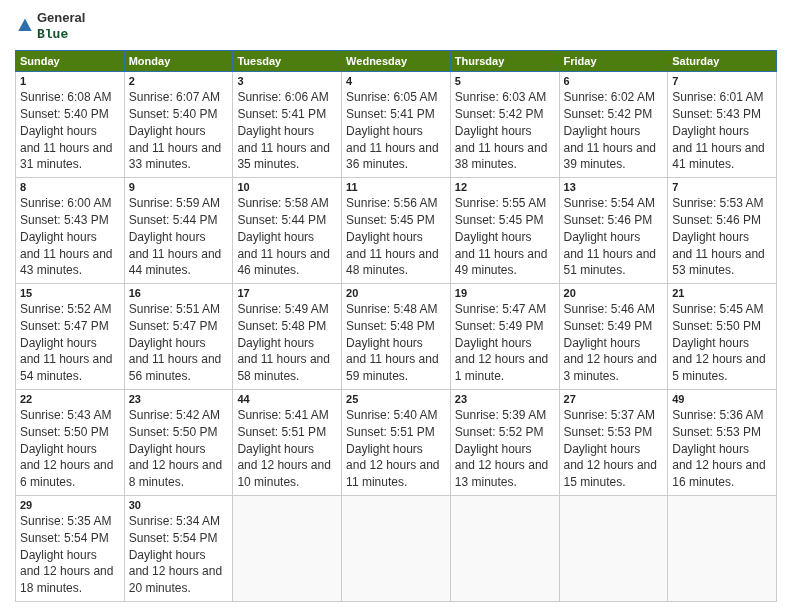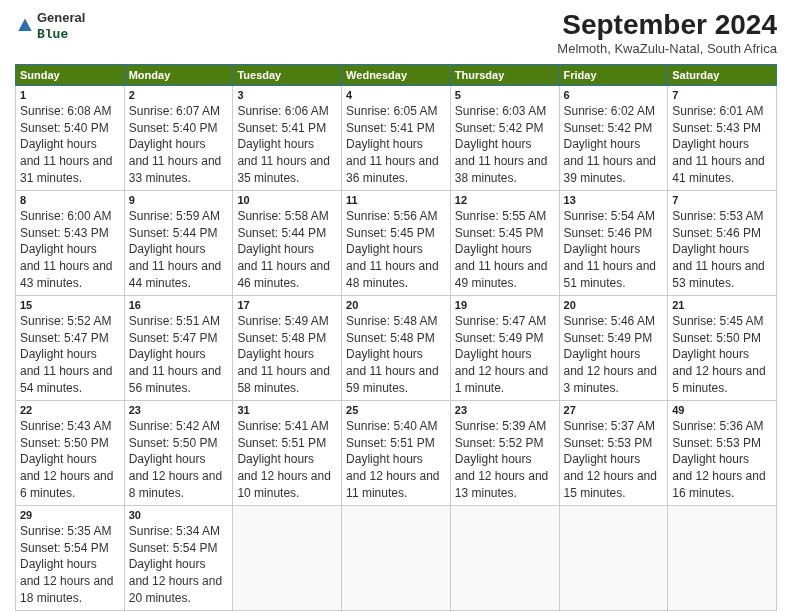--- a/index.html
+++ b/index.html
@@ -15,20 +15,21 @@
       height: 612px;
       padding: 10px 15px;
       display: flex;
       flex-direction: column;
     }
     .header {
       display: flex;
       align-items: flex-start;
       justify-content: space-between;
       margin-bottom: 8px;
+      flex-direction: column;
     }
     .logo {
       display: flex;
       align-items: center;
       gap: 2px;
     }
     .logo-text {
       font-size: 13px;
       font-weight: bold;
       line-height: 1.2;
@@ -102,24 +103,20 @@
   <div class="header">
     <div class="logo">
       <svg class="logo-icon" viewBox="0 0 24 24">
         <polygon points="12,3 20,18 4,18" fill="#2c6fad"></polygon>
       </svg>
       <div class="logo-text">
         <span class="general">General</span><br>
         <span class="blue">Blue</span>
       </div>
     </div>
-    <div class="title-area">
-      <div class="month-title">September 2024</div>
-      <div class="location">Melmoth, KwaZulu-Natal, South Africa</div>
-    </div>
   </div>
 
   <table class="calendar">
     <thead>
       <tr id="header-row">
           <th>Sunday</th>
           <th>Monday</th>
           <th>Tuesday</th>
           <th>Wednesday</th>
           <th>Thursday</th>
@@ -336,21 +333,21 @@
           <td>
         <span class="day-num">23</span>
         <div class="day-info">
           Sunrise: 5:42 AM<br>
           Sunset: 5:50 PM<br>
           Daylight hours<br>
           and 12 hours and 8 minutes.
         </div>
       </td>
           <td>
-        <span class="day-num">31</span>
+        <span class="day-num">44</span>
         <div class="day-info">
           Sunrise: 5:41 AM<br>
           Sunset: 5:51 PM<br>
           Daylight hours<br>
           and 12 hours and 10 minutes.
         </div>
       </td>
           <td>
         <span class="day-num">25</span>
         <div class="day-info">

